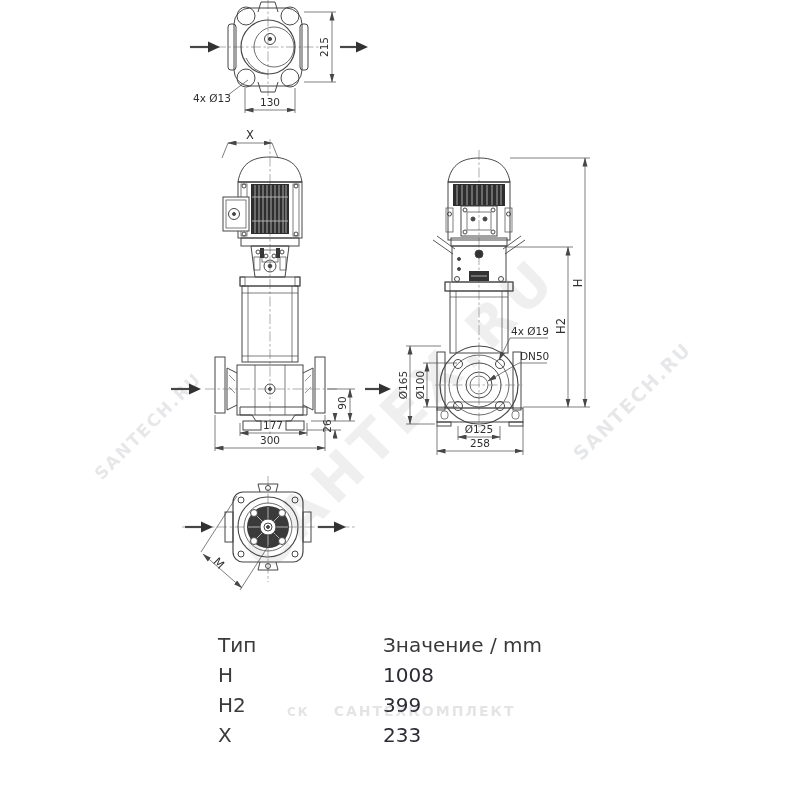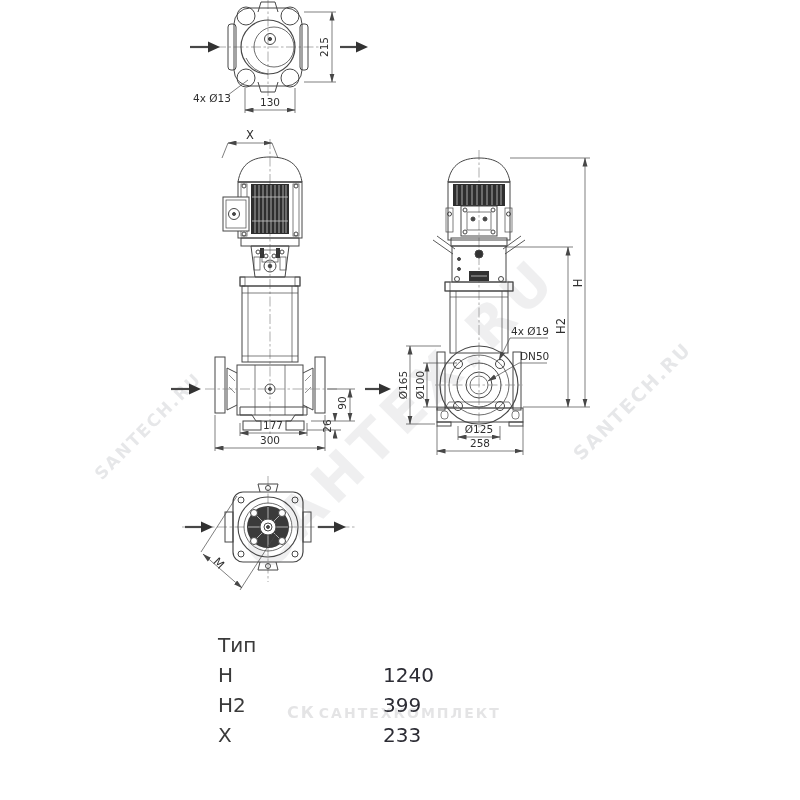--- a/index.html
+++ b/index.html
@@ -12,21 +12,21 @@
   .wm{position:absolute;color:#888b93;font-weight:bold;white-space:nowrap;
       text-align:center;pointer-events:none;}
   .wm-big{left:150px;top:382px;width:500px;font-size:56px;letter-spacing:6px;
       opacity:.13;transform:rotate(-45deg);}
   .wm-left{left:48px;top:416px;width:200px;font-size:17px;letter-spacing:2px;
       opacity:.20;transform:rotate(-45deg);}
   .wm-right{left:532px;top:390px;width:200px;font-size:19px;letter-spacing:2px;
       opacity:.20;transform:rotate(-45deg);}
   .wm-bottom{left:287px;top:703px;font-size:14px;letter-spacing:2px;opacity:.38;
       color:#b9b9bd;font-weight:bold;}
-  .wm-bottom .lg{font-size:16px;margin-right:3px;}
+  .wm-bottom .lg{font-size:12px;margin-right:24px;}
   .spec-table{position:absolute;left:218px;top:630px;color:#3a3a3a;font-size:20px;}
   .spec-row{display:grid;grid-template-columns:165px auto;height:30px;line-height:30px;}
   .spec-row .val{color:#2c2c34;}
 </style>
 </head>
 <body>
 
 <div class="canvas">
 
   <div class="wm wm-big">САНТЕХ.RU</div>
@@ -384,24 +384,25 @@
         <line x1="106" y1="74" x2="70" y2="130"></line>
         <line x1="33" y1="94" x2="72" y2="128" marker-start="url(#as)" marker-end="url(#ae)"></line>
       </g>
       <text class="dimtxt2" x="46" y="106" text-anchor="middle" transform="rotate(45 46 106)" stroke="none" fill="#2f2f2f">M</text>
     </g>
   </svg>
 
   <div class="spec-table">
     <div class="spec-row">
       <div>Тип</div>
+      <div>Значение / mm</div>
     </div>
     <div class="spec-row">
       <div>H</div>
-      <div class="val">1240</div>
+      <div class="val">1008</div>
     </div>
     <div class="spec-row">
       <div>H2</div>
       <div class="val">399</div>
     </div>
     <div class="spec-row">
       <div>X</div>
       <div class="val">233</div>
     </div>
   </div>

